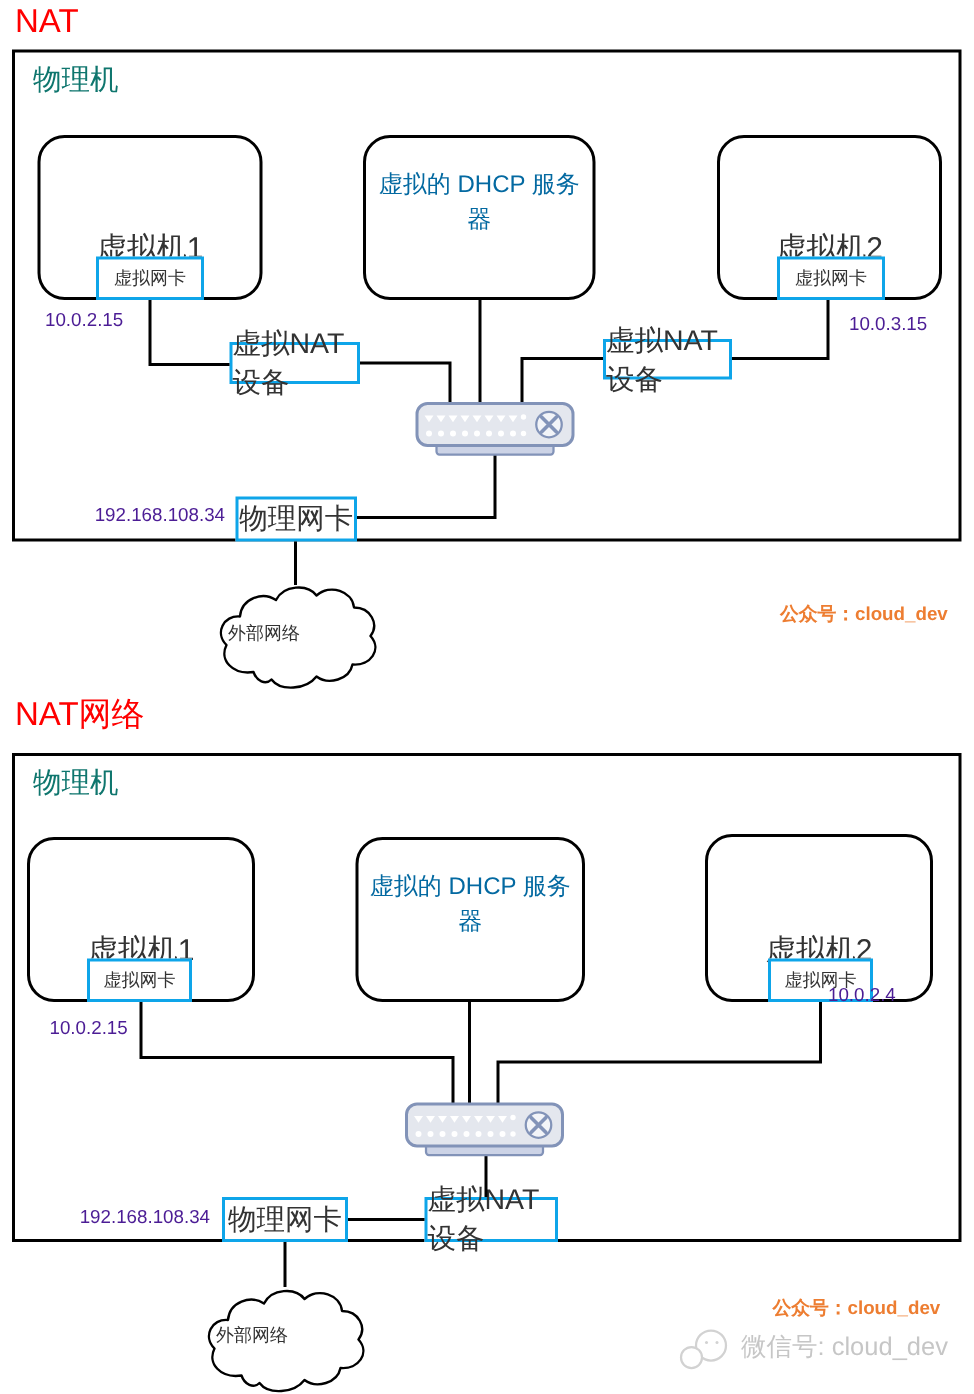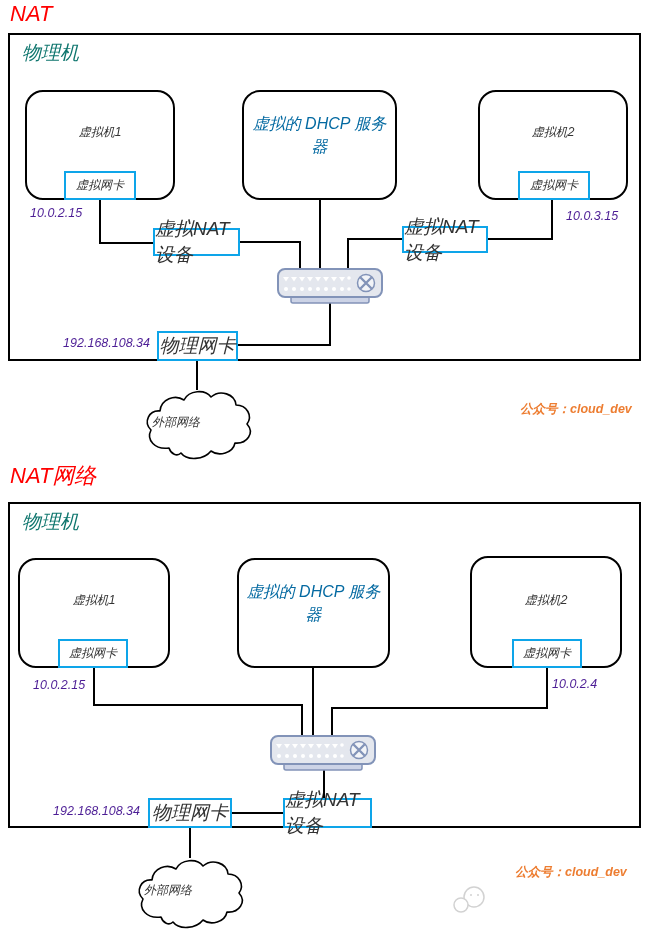--- a/index.html
+++ b/index.html
@@ -1,24 +1,24 @@
 <!DOCTYPE html>
 <html><head>
 <meta charset="utf-8">
 <style>
   html,body{margin:0;padding:0;background:#fff;}
   #canvas{position:relative;width:649px;height:929px;background:#fff;overflow:hidden;
-          font-family:"Liberation Sans","DejaVu Sans",sans-serif;color:#333;font-style:italic;}
+          font-family:"Liberation Sans","DejaVu Sans",sans-serif;color:#333;}
   .abs{position:absolute;box-sizing:border-box;}
   .host{border:2px solid #000;background:transparent;}
   .rbox{border:2.5px solid #000;border-radius:18px;background:#fff;}
   .sbox{border:2px solid #0ea5e9;background:#fff;display:flex;align-items:center;justify-content:center;}
   .t-title{font-size:22px;color:#ff0000;line-height:24px;}
   .t-host{font-size:19px;color:#0f766e;}
-  .t-vm{font-size:12px;color:#333;text-align:center;}
+  .t-vm{font-size:20px;color:#333;text-align:center;margin-top:28px;}
   .t-dhcp{font-size:16px;color:#0369a1;text-align:center;line-height:23px;}
   .t-nic{font-size:12px;color:#333;}
   .t-nat{font-size:19px;color:#333;}
   .t-ip{font-size:12.5px;color:#4c1d95;}
   .t-wm{font-size:12.5px;font-weight:700;color:#ED7D31;}
   .t-wx{font-size:17px;color:#c6c6c6;}
   .cloud-label{z-index:6;font-size:12px;color:#333;}
   #overlay{position:absolute;left:0;top:0;z-index:5;pointer-events:none;}
 </style>
 </head>
@@ -80,32 +80,33 @@
   <div class="abs t-vm" style="left:470px;top:592px;width:152px;">虚拟机2</div>
 
   <div class="abs sbox" style="left:58px;top:639px;width:70px;height:29px;">
     <span class="t-nic">虚拟网卡</span>
   </div>
   <div class="abs sbox" style="left:512px;top:639px;width:70px;height:29px;">
     <span class="t-nic">虚拟网卡</span>
   </div>
 
   <div class="abs t-ip" style="left:33px;top:678px;">10.0.2.15</div>
-  <div class="abs t-ip" style="left:552px;top:677px;">10.0.2.4</div>
+  <div class="abs t-ip" style="left:552px;top:656px;">10.0.2.4</div>
 
   <div class="abs sbox" style="left:148px;top:798px;width:84px;height:30px;">
     <span class="t-nat">物理网卡</span>
   </div>
   <div class="abs sbox" style="left:283px;top:798px;width:89px;height:30px;">
     <span class="t-nat">虚拟NAT设备</span>
   </div>
   <div class="abs t-ip" style="left:38px;top:804px;width:102px;text-align:right;">192.168.108.34</div>
 
   <div class="abs cloud-label" style="left:144px;top:882px;width:90px;">外部网络</div>
   <div class="abs t-wm" style="left:515px;top:864px;">公众号：cloud_dev</div>
+  <div class="abs t-wx" style="left:494px;top:886px;">微信号: cloud_dev</div>
 
   <svg id="overlay" width="649" height="929" viewBox="0 0 649 929">
     <defs>
       <path id="cloud" d="M27,62 C13,64 4,54 9,44 C1,36 7,24 18,25 C19,13 33,8 42,14 C47,4 63,3 69,11 C78,3 93,8 94,19 C105,19 111,30 105,38 C113,47 105,58 93,57 C91,67 77,71 69,65 C62,74 45,75 39,67 C35,71 29,68 27,62 Z" fill="#fff" stroke="#000" stroke-width="1.6" stroke-linejoin="round"></path>
       <g id="switch">
         <rect x="14" y="24" width="78" height="11" rx="2" fill="#ccd3e6" stroke="#8293b8" stroke-width="1.5"></rect>
         <rect x="1" y="1" width="104" height="28" rx="7" fill="#e4e7ee" stroke="#8293b8" stroke-width="2"></rect>
         <path fill="#fff" d="M6,9h6l-3,4.5z M14,9h6l-3,4.5z M22,9h6l-3,4.5z M30,9h6l-3,4.5z M38,9h6l-3,4.5z M46,9h6l-3,4.5z M54,9h6l-3,4.5z M62,9h6l-3,4.5z"></path>
         <g fill="#fff">
           <circle cx="9" cy="21" r="2"></circle>

